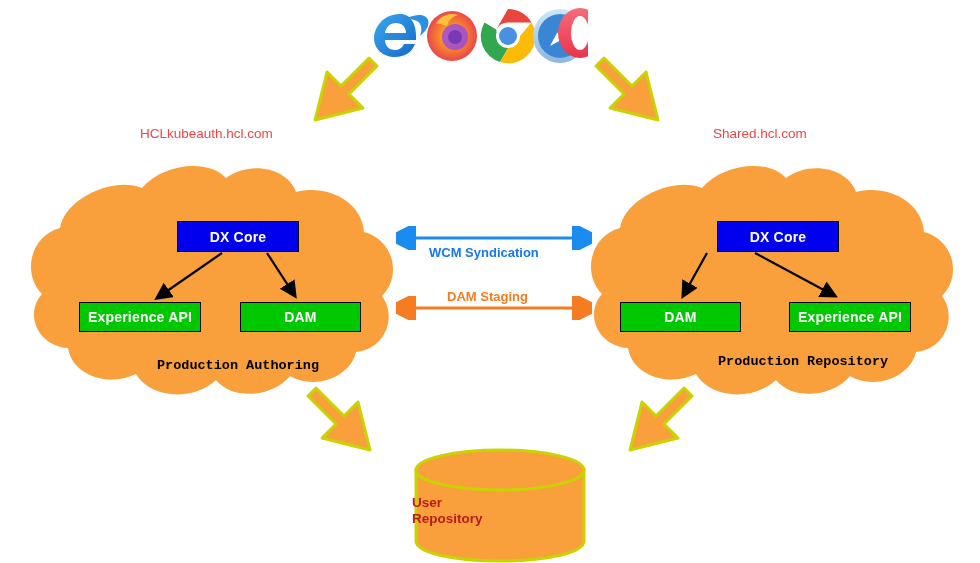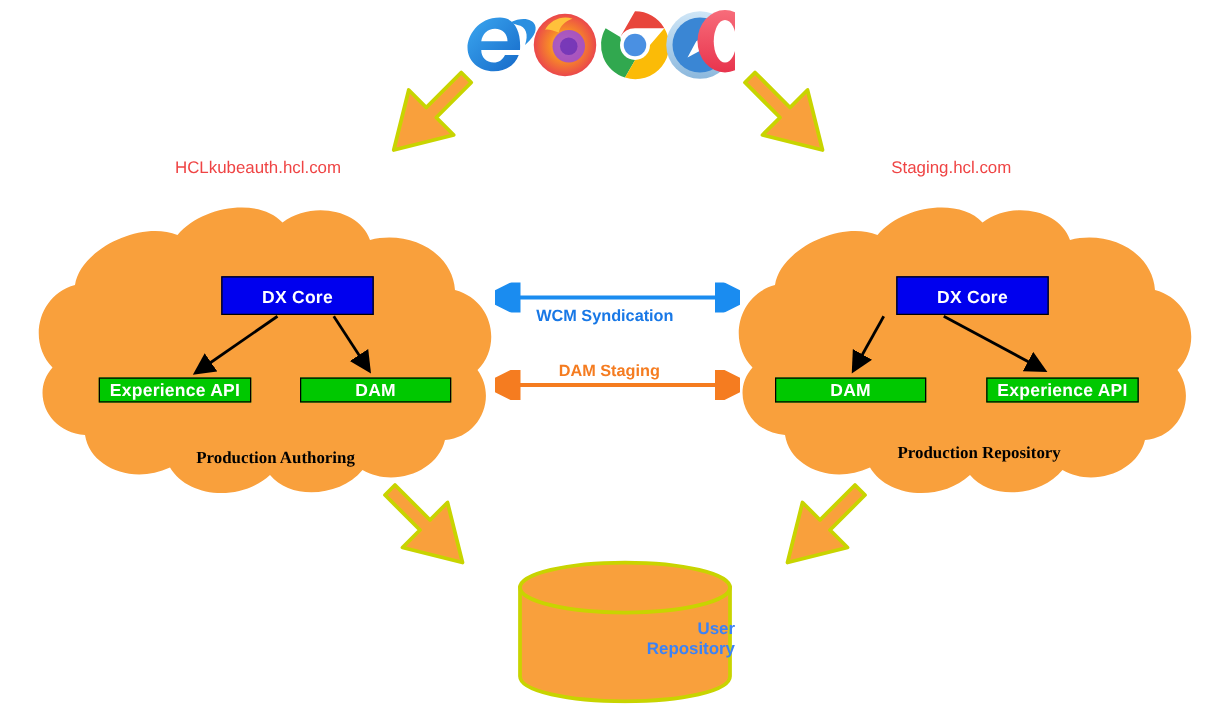--- a/index.html
+++ b/index.html
@@ -51,38 +51,38 @@
     color: #ffffff;
     font-weight: bold;
     font-size: 14px;
     display: flex;
     align-items: center;
     justify-content: center;
     letter-spacing: .2px;
     font-family: "Liberation Sans", sans-serif;
   }
   .node.core { background: #0000ee; height: 31px; margin-left: 19px; }
-  .node.leaf { background: #00c800; height: 20px; }
+  .node.leaf { background: #00c800; height: 30px; }
 
   
   #l-core { left: 158px; top: 221px; width: 122px; }
   #l-exp  { left: 79px;  top: 302px; width: 122px; }
   #l-dam  { left: 240px; top: 302px; width: 121px; }
   
   #r-core { left: 698px; top: 221px; width: 122px; }
   #r-dam  { left: 620px; top: 302px; width: 121px; }
   #r-exp  { left: 789px; top: 302px; width: 122px; }
 
   
   .cloud-caption {
     font-size: 13.5px;
     font-weight: bold;
     color: #000000;
     white-space: nowrap;
-    font-family: Liberation Serif, serif;
+    font-family: Liberation Mono, monospace;
   }
   #caption-left  { left: 157px; top: 358px; }
   #caption-right { left: 718px; top: 354px; }
 
   
   .conn-label {
     font-size: 13px;
     font-weight: bold;
     white-space: nowrap;
     font-family: "Liberation Sans", sans-serif;
@@ -100,24 +100,24 @@
   #barrow-tr { left: 578px; top: 52px; }
   #barrow-bl { left: 292px; top: 382px; }
   #barrow-br { left: 598px; top: 382px; }
 
   
   #database { left: 412px; top: 448px; width: 176px; height: 115px; }
   .db-text {
     left: 412px;
     top: 495px;
     width: 176px;
-    text-align: right;
+    text-align: left;
     font-size: 13.5px;
     font-weight: bold;
-    color: #3b82f6;
+    color: #b91c1c;
     line-height: 16px;
     font-family: "Liberation Sans", sans-serif;
   }
   .db-text div { white-space: nowrap; }
 
   
   .inner-arrows { left: 0; top: 0; width: 980px; height: 563px; pointer-events: none; }
 </style>
 </head>
 <body>
@@ -175,21 +175,21 @@
       </g>
 
       <g transform="translate(212,8)">
         <ellipse cx="0" cy="23" rx="22" ry="25" fill="url(#opGrad)"></ellipse>
         <ellipse cx="0" cy="23" rx="9" ry="17" fill="#ffffff"></ellipse>
       </g>
     </svg>
   </div>
 
   <div class="abs domain-label" id="domain-left">HCLkubeauth.hcl.com</div>
-  <div class="abs domain-label" id="domain-right">Staging.hcl.com</div>
+  <div class="abs domain-label" id="domain-right">Shared.hcl.com</div>
 
   <div class="abs block-arrow" id="barrow-tl">
     <svg width="110" height="90" viewBox="0 0 110 90">
       <polygon points="100,8 72,36 86,50 38,62 50,14 64,28 92,0" transform="translate(-8,6)" fill="#f9a03c" stroke="#c8d400" stroke-width="3" stroke-linejoin="round"></polygon>
     </svg>
   </div>
 
   <div class="abs block-arrow" id="barrow-tr">
     <svg width="110" height="90" viewBox="0 0 110 90">
       <polygon points="10,8 38,36 24,50 72,62 60,14 46,28 18,0" transform="translate(8,6)" fill="#f9a03c" stroke="#c8d400" stroke-width="3" stroke-linejoin="round"></polygon>

